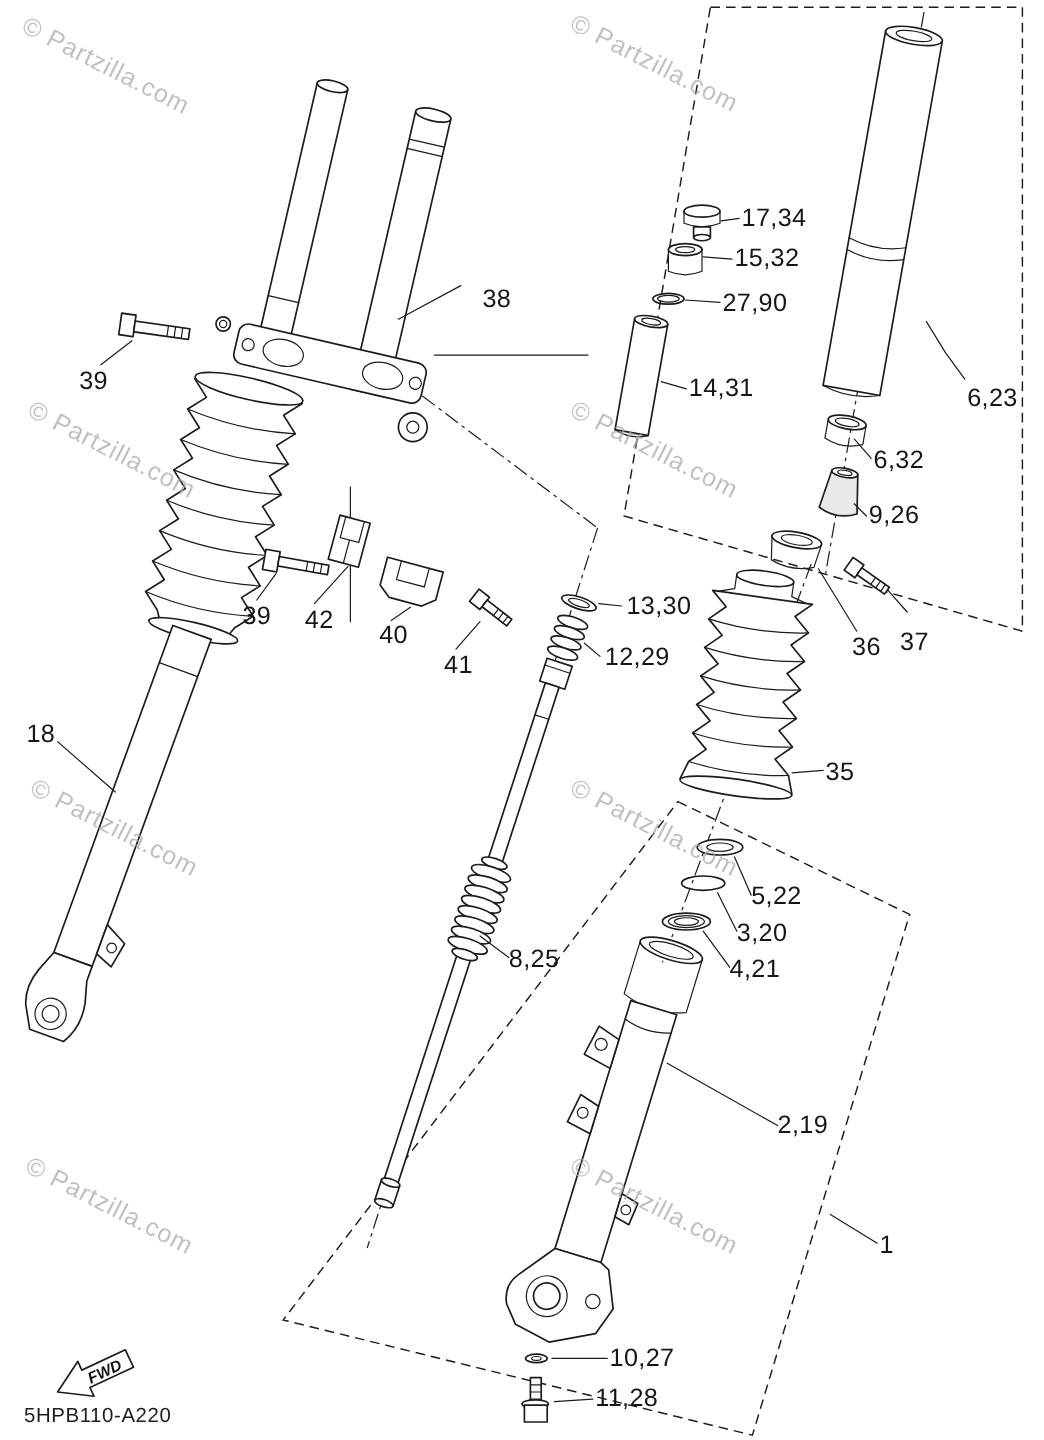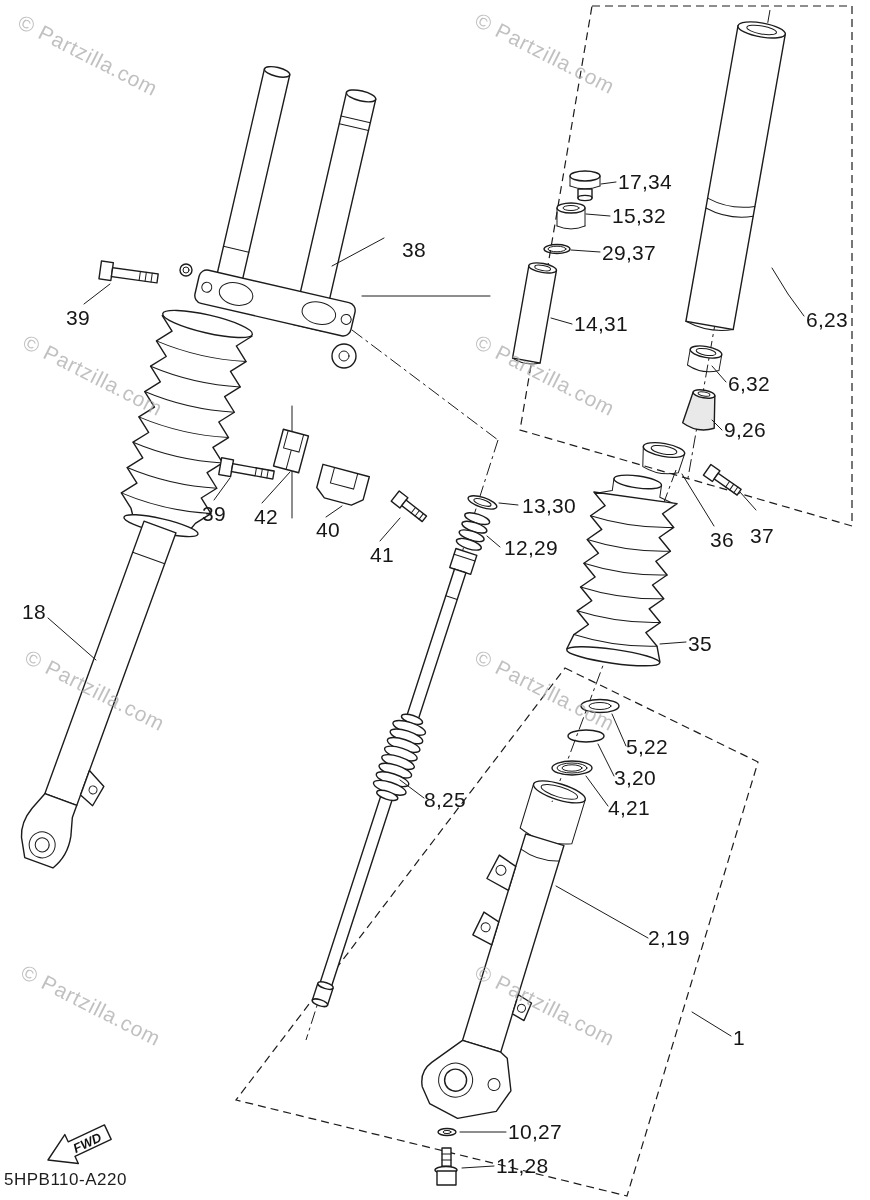--- a/index.html
+++ b/index.html
@@ -12,21 +12,21 @@
   .plabel {
     position:absolute; font-size:21px; color:#161616; white-space:nowrap;
     letter-spacing:.3px;
   }
   .wm {
     position:absolute; font-size:21px; color:#a9a9a9; opacity:.72;
     transform:rotate(27deg); transform-origin:0 0; white-space:nowrap;
     letter-spacing:.8px; user-select:none;
   }
   .code {
-    position:absolute; left:4px; top:1170px; font-size:17px; color:#1d1d1d;
+    position:absolute; left:20px; top:1170px; font-size:17px; color:#1d1d1d;
     letter-spacing:.5px;
   }
   
   .ln { fill:none; stroke:#1c1c1c; stroke-width:1.4; stroke-linecap:round; stroke-linejoin:round; }
   .fw { fill:#ffffff; stroke:#1c1c1c; stroke-width:1.4; stroke-linejoin:round; }
   .fg { fill:#e9e9e9; stroke:#1c1c1c; stroke-width:1.4; stroke-linejoin:round; }
   .tn { fill:none; stroke:#1c1c1c; stroke-width:1; stroke-linecap:round; }
   .dash { fill:none; stroke:#1c1c1c; stroke-width:1.2; stroke-dasharray:8 5; }
   .cl { fill:none; stroke:#1c1c1c; stroke-width:1; stroke-dasharray:13 4 3 4; }
   .fwdtxt { font:italic bold 13px "Liberation Sans", sans-serif; fill:#111; }
@@ -298,23 +298,23 @@
   <div class="wm" style="left:482px; top:330px;">© Partzilla.com</div>
   <div class="wm" style="left:32px;  top:645px;">© Partzilla.com</div>
   <div class="wm" style="left:482px; top:645px;">© Partzilla.com</div>
   <div class="wm" style="left:28px;  top:960px;">© Partzilla.com</div>
   <div class="wm" style="left:482px; top:960px;">© Partzilla.com</div>
 
   <div class="plabel" style="left:386px; top:238px;margin-left:16px;">38</div>
   <div class="plabel" style="left:66px;  top:306px;">39</div>
   <div class="plabel" style="left:618px; top:170px;">17,34</div>
   <div class="plabel" style="left:612px; top:204px;">15,32</div>
-  <div class="plabel" style="left:602px; top:241px;">29,37</div>
+  <div class="plabel" style="left:602px; top:241px;">27,90</div>
   <div class="plabel" style="left:574px; top:312px;">14,31</div>
-  <div class="plabel" style="left:806px; top:308px;">6,23</div>
+  <div class="plabel" style="left:806px; top:320px;">6,23</div>
   <div class="plabel" style="left:728px; top:372px;">6,32</div>
   <div class="plabel" style="left:724px; top:418px;">9,26</div>
   <div class="plabel" style="left:522px; top:494px;">13,30</div>
   <div class="plabel" style="left:504px; top:536px;">12,29</div>
   <div class="plabel" style="left:750px; top:524px;">37</div>
   <div class="plabel" style="left:710px; top:528px;">36</div>
   <div class="plabel" style="left:202px; top:502px;">39</div>
   <div class="plabel" style="left:254px; top:505px;">42</div>
   <div class="plabel" style="left:316px; top:518px;">40</div>
   <div class="plabel" style="left:370px; top:543px;">41</div>

